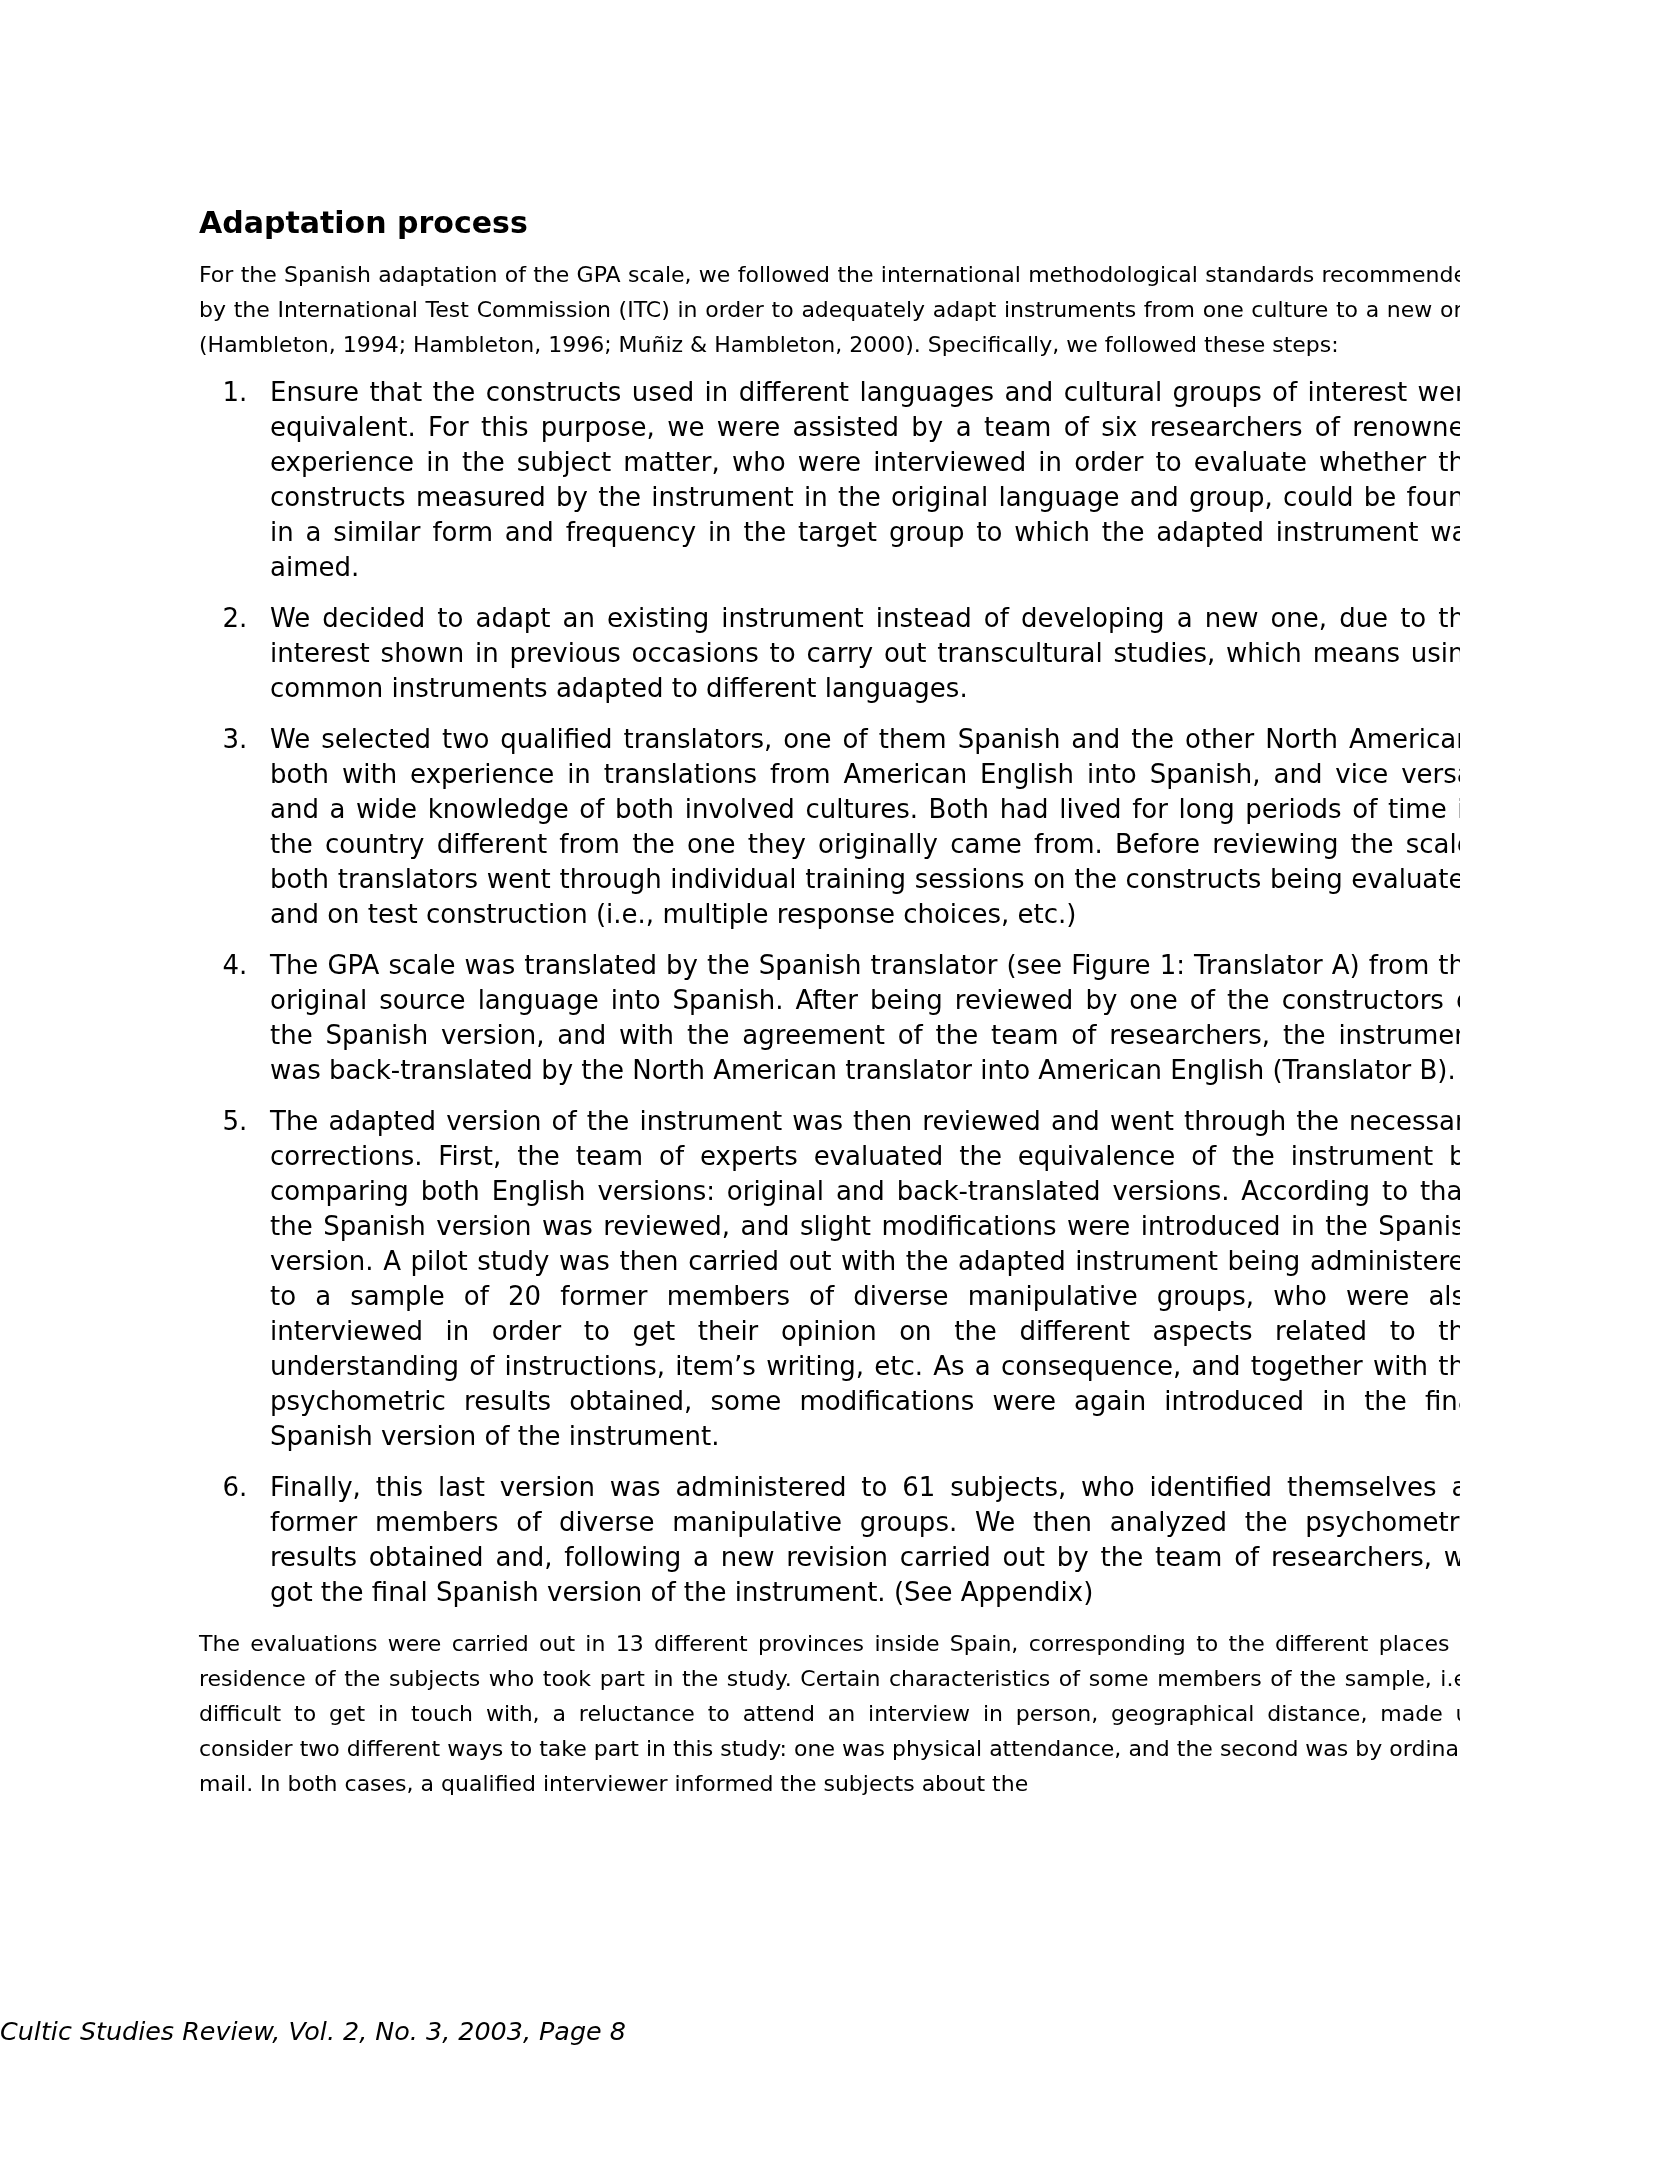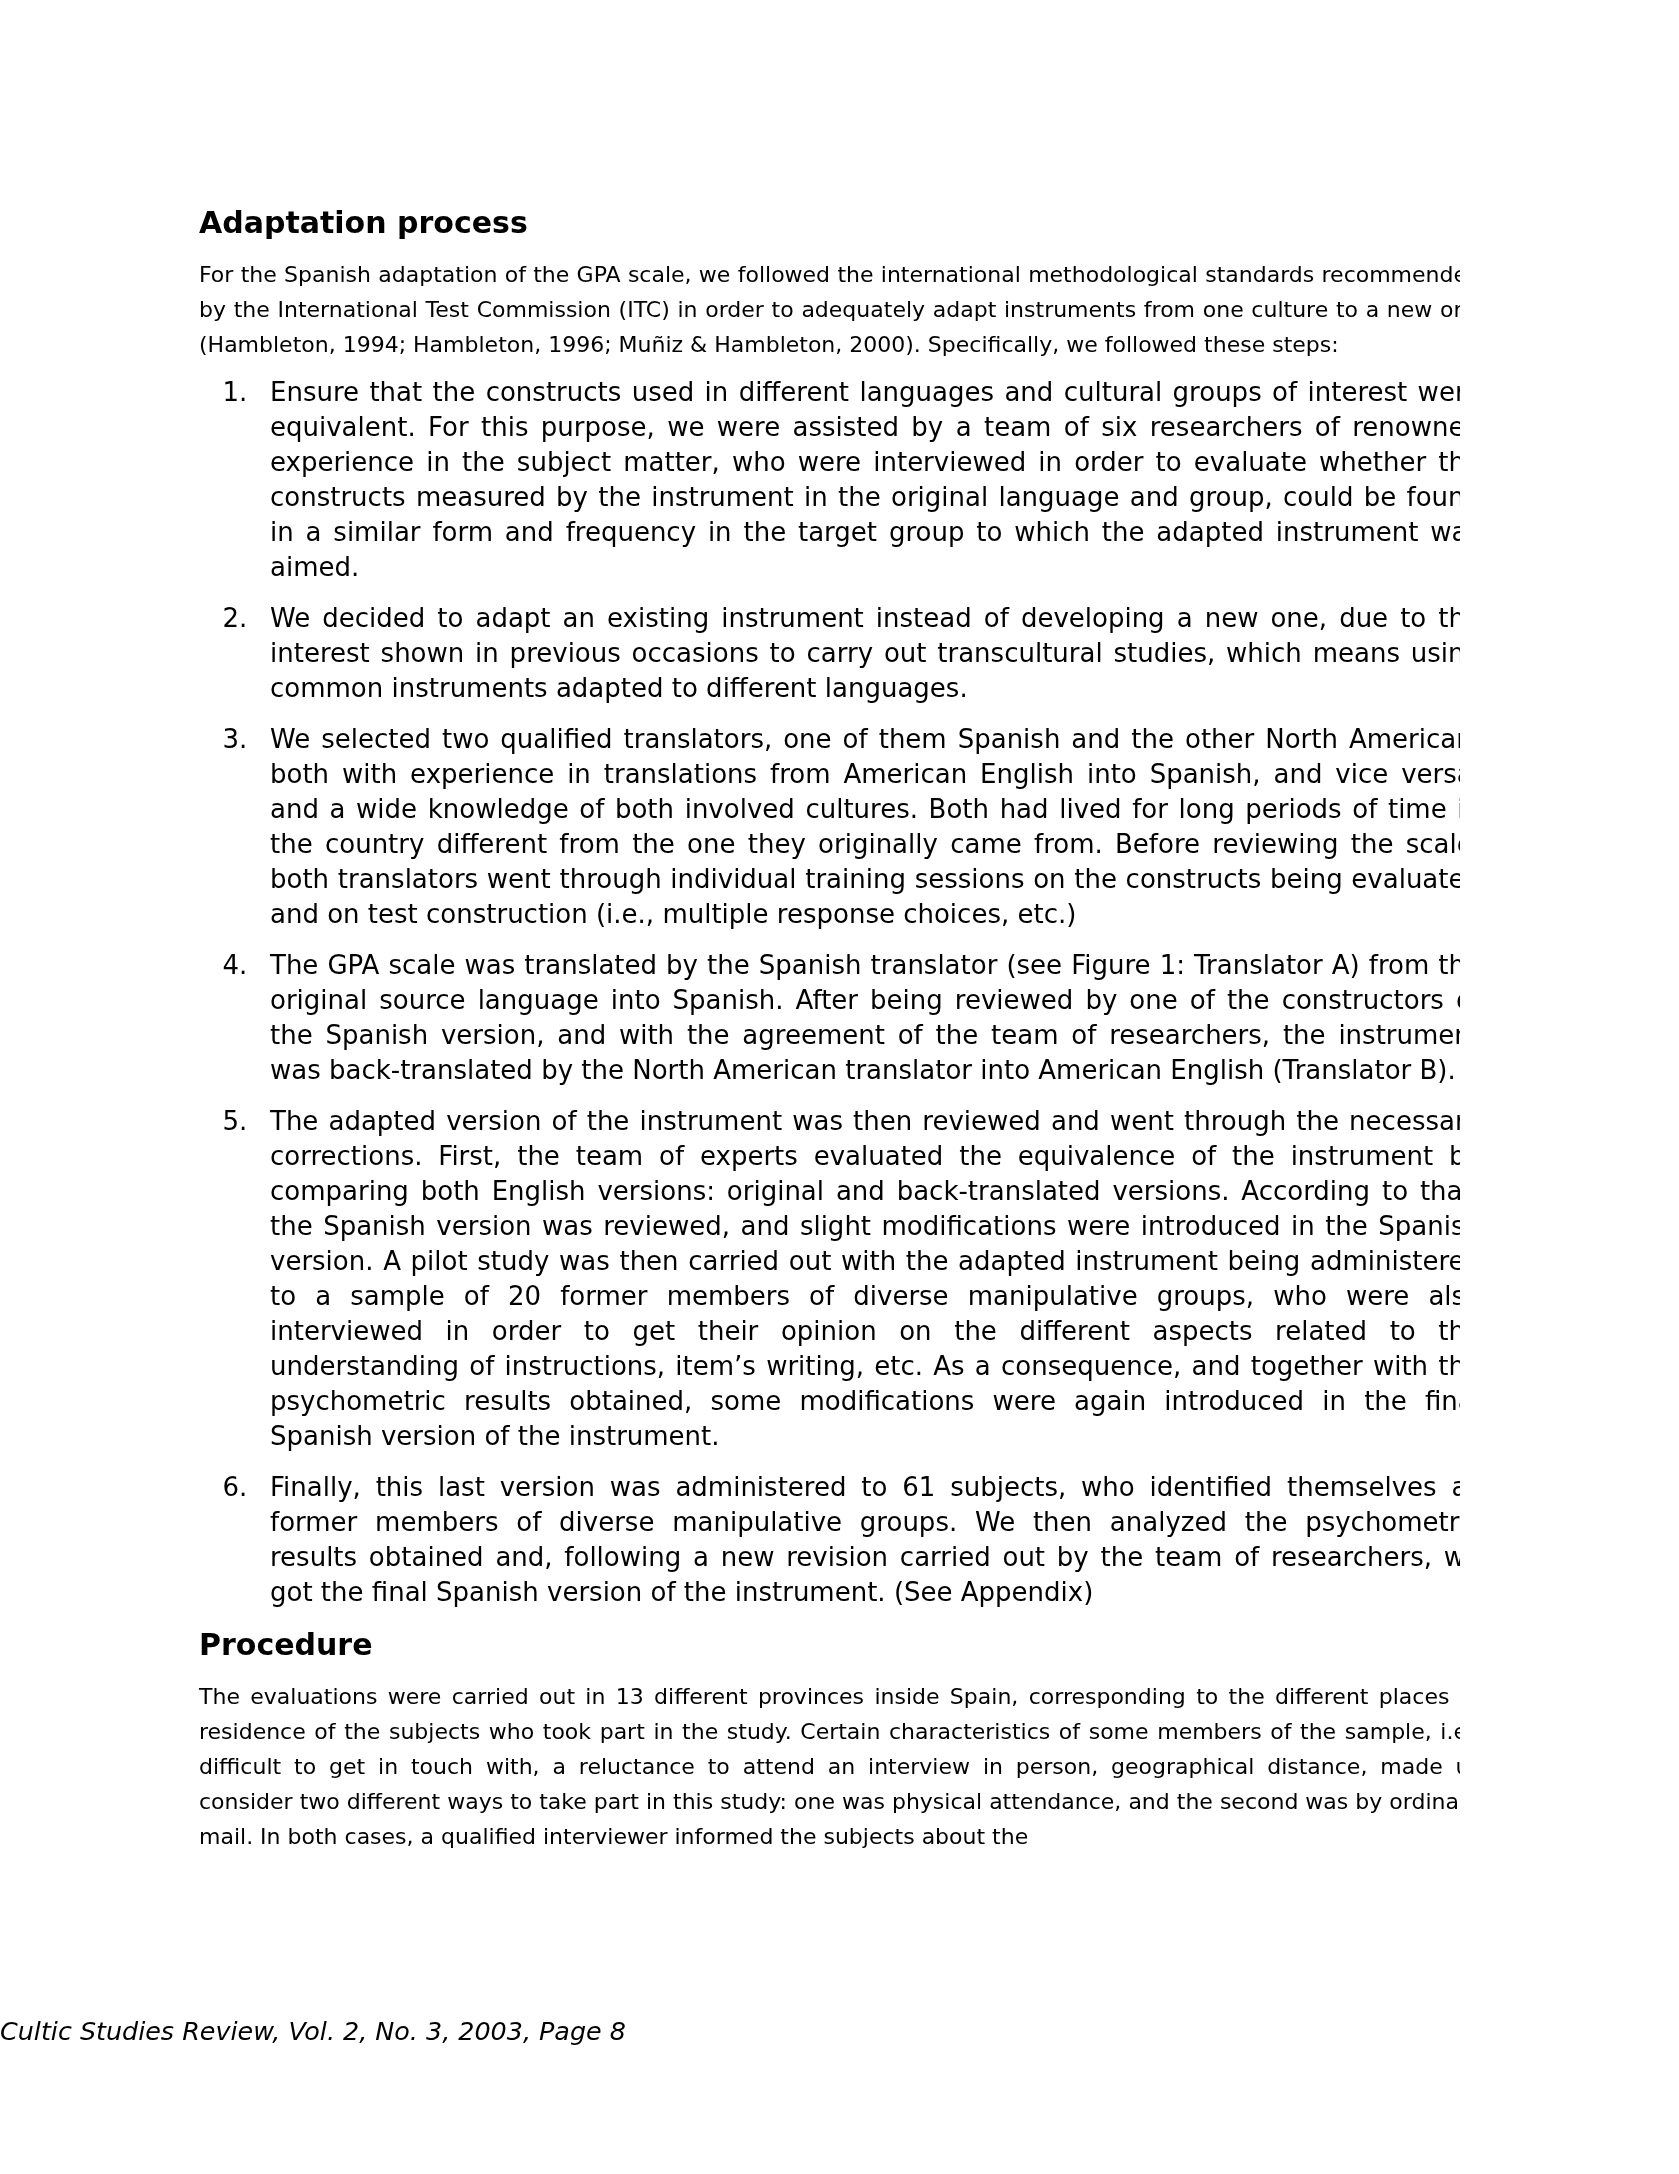--- a/index.html
+++ b/index.html
@@ -107,21 +107,20 @@
         <div class="li-text">The adapted version of the instrument was then reviewed and went through the necessary corrections. First, the team of experts evaluated the equivalence of the instrument by comparing both English versions: original and back-translated versions. According to that, the Spanish version was reviewed, and slight modifications were introduced in the Spanish version. A pilot study was then carried out with the adapted instrument being administered to a sample of 20 former members of diverse manipulative groups, who were also interviewed in order to get their opinion on the different aspects related to the understanding of instructions, item’s writing, etc. As a consequence, and together with the psychometric results obtained, some modifications were again introduced in the final Spanish version of the instrument.</div>
       </div>
 
       <div class="list-item">
         <span class="num">6.</span>
         <div class="li-text">Finally, this last version was administered to 61 subjects, who identified themselves as former members of diverse manipulative groups. We then analyzed the psychometric results obtained and, following a new revision carried out by the team of researchers, we got the final Spanish version of the instrument. (See Appendix)</div>
       </div>
 
     </div>
 
-    <div class="heading procedure">Procedure</div>
 
     <p class="body-para">The evaluations were carried out in 13 different provinces inside Spain, corresponding to the different places of residence of the subjects who took part in the study. Certain characteristics of some members of the sample, i.e., difficult to get in touch with, a reluctance to attend an interview in person, geographical distance, made us consider two different ways to take part in this study: one was physical attendance, and the second was by ordinary mail. In both cases, a qualified interviewer informed the subjects about the</p>
 
   </div>
 
   <div class="footer">Cultic Studies Review, Vol. 2, No. 3, 2003, Page 8</div>
 </div>
 
 
 </body></html>

